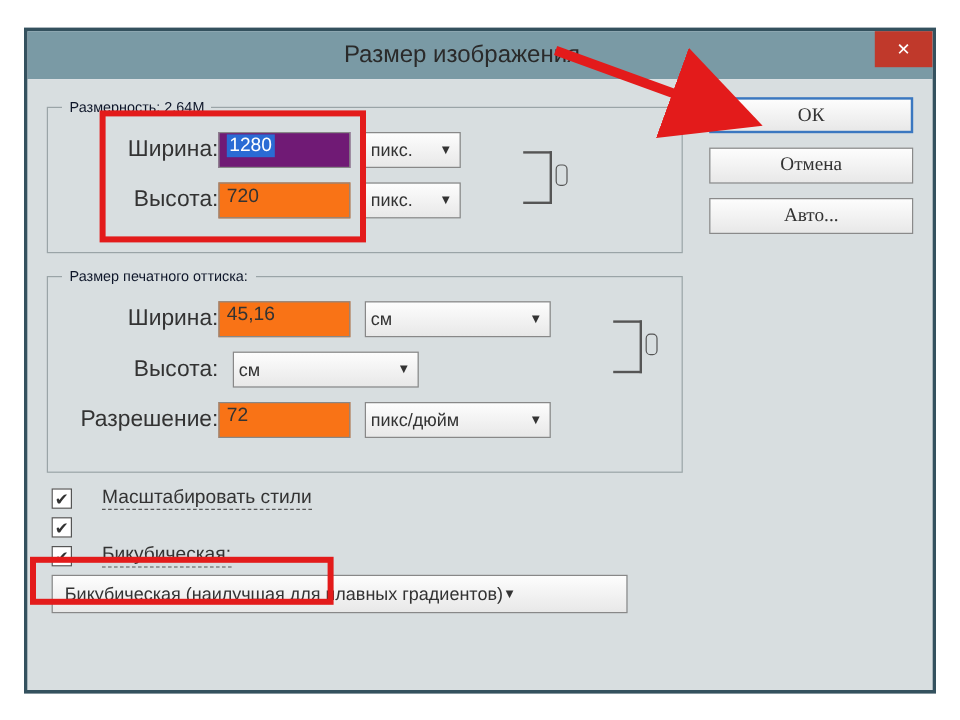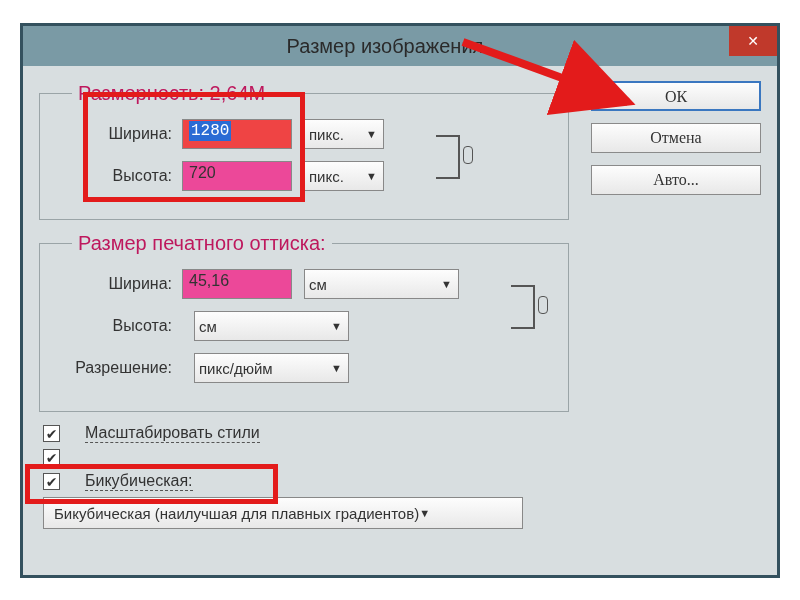--- a/index.html
+++ b/index.html
@@ -82,49 +82,46 @@
   .btn.ok {
     border: 2px solid #3a77c0;
   }
   fieldset {
     border: 1px solid #9aa4a7;
     margin: 0 0 12px 0;
     padding: 14px 12px 16px 12px;
     position: relative;
   }
   legend {
-    font-size: 20px;
+    font-size: 12px;
     padding: 0 6px;
-    color: #be185d;
-    margin-left: 20px;
+    color: #0f172a;
   }
   .row {
     display: flex;
     align-items: center;
     margin-bottom: 12px;
   }
   .row:last-child { margin-bottom: 0; }
   .row-label {
     width: 130px;
     text-align: right;
-    padding-right: 10px;
-    font-size: 16px;
+    font-size: 19px;
   }
   .row-input {
     width: 110px;
     height: 30px;
     border: 1px solid #888;
-    background: #ec4899;
+    background: #f97316;
     padding: 2px 6px;
     font-size: 16px;
   }
   .row-input.selected {
-    background: #ef4444;
+    background: #701a75;
     color: #fff;
-    font-family: Liberation Mono, monospace;
   }
   .row-input.selected .sel {
     background: #2a6bd4;
     color: #fff;
     padding: 1px 2px;
   }
   .unit-select {
     width: 80px;
     height: 30px;
     border: 1px solid #888;
@@ -261,20 +258,21 @@
         </div>
         <div class="row">
           <div class="row-label">Высота:</div>
           <div class="unit-select wide">
             <span>см</span>
             <span class="chev">▼</span>
           </div>
         </div>
         <div class="row">
           <div class="row-label">Разрешение:</div>
+          <div class="row-input">72</div>
           <div class="unit-select wide">
             <span>пикс/дюйм</span>
             <span class="chev">▼</span>
           </div>
         </div>
         <div class="link-bracket" style="right:33px; top:30px; height:44px;"></div>
         <div class="link-icon-wrap" style="right:15px; top:37px;">
             <span class="link-icon"></span>
           </div>
       </fieldset>

